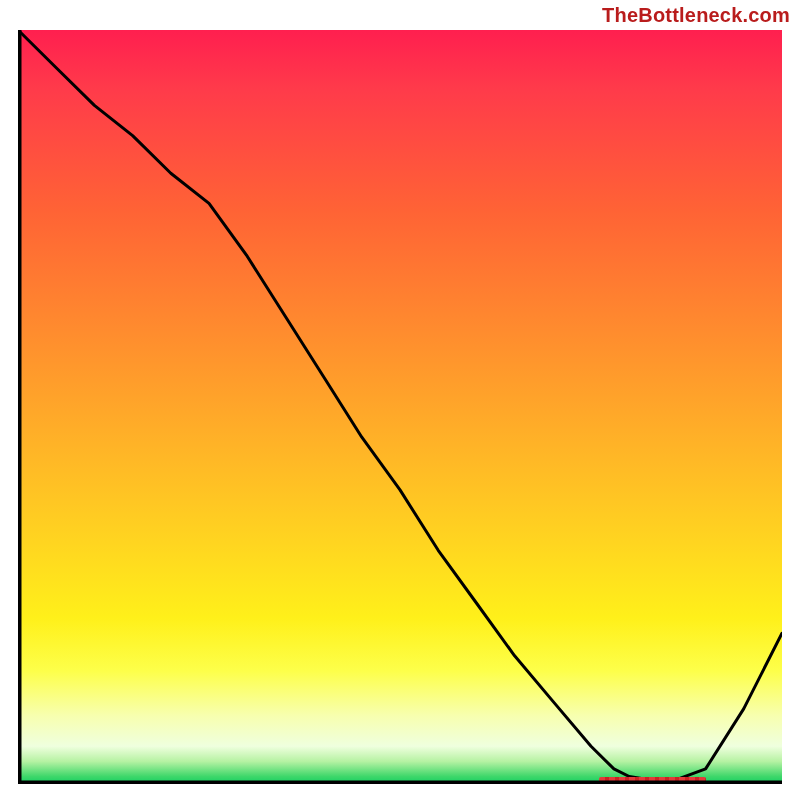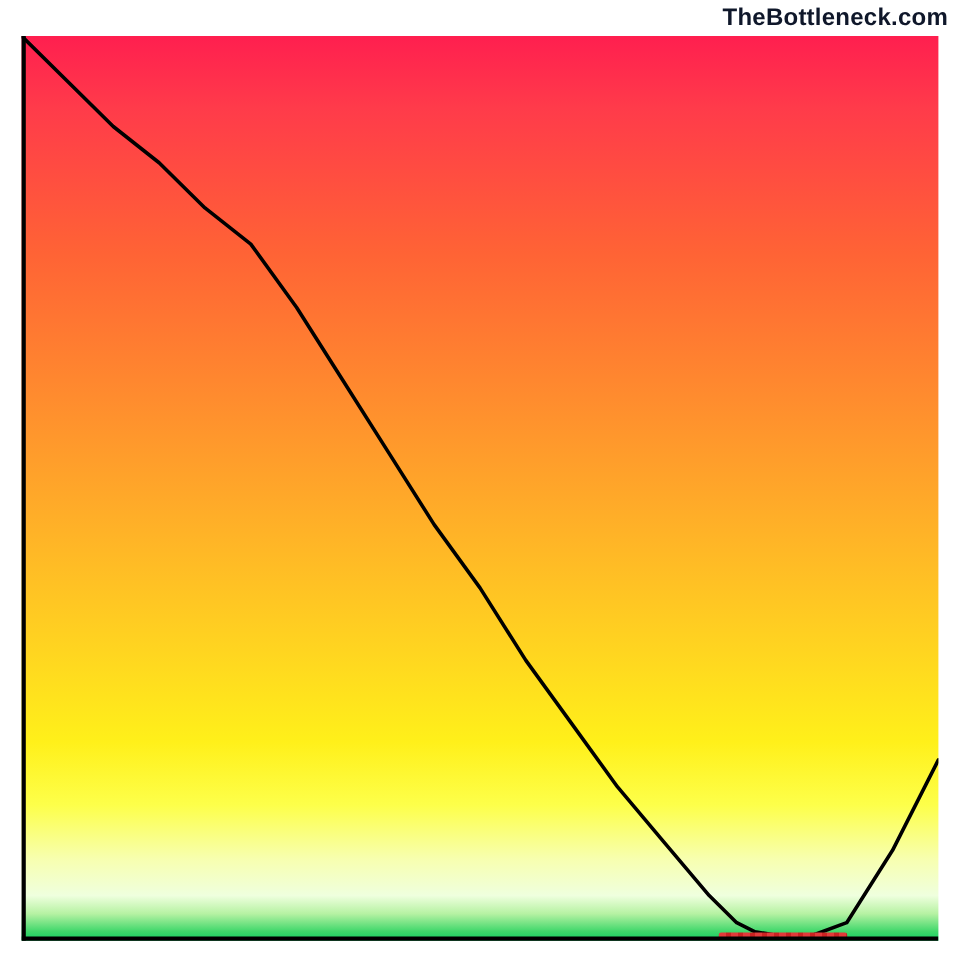--- a/index.html
+++ b/index.html
@@ -9,21 +9,21 @@
     width: 800px;
     height: 800px;
   }
   .attribution {
     position: absolute;
     top: 4px;
     right: 10px;
     font-family: Arial, Helvetica, sans-serif;
     font-size: 20px;
     font-weight: bold;
-    color: #0f172a;
+    color: #b91c1c;
     letter-spacing: 0.2px;
   }
   .plot-frame {
     position: absolute;
     left: 18px;
     top: 30px;
     width: 764px;
     height: 754px;
   }
   .gradient-bg {

